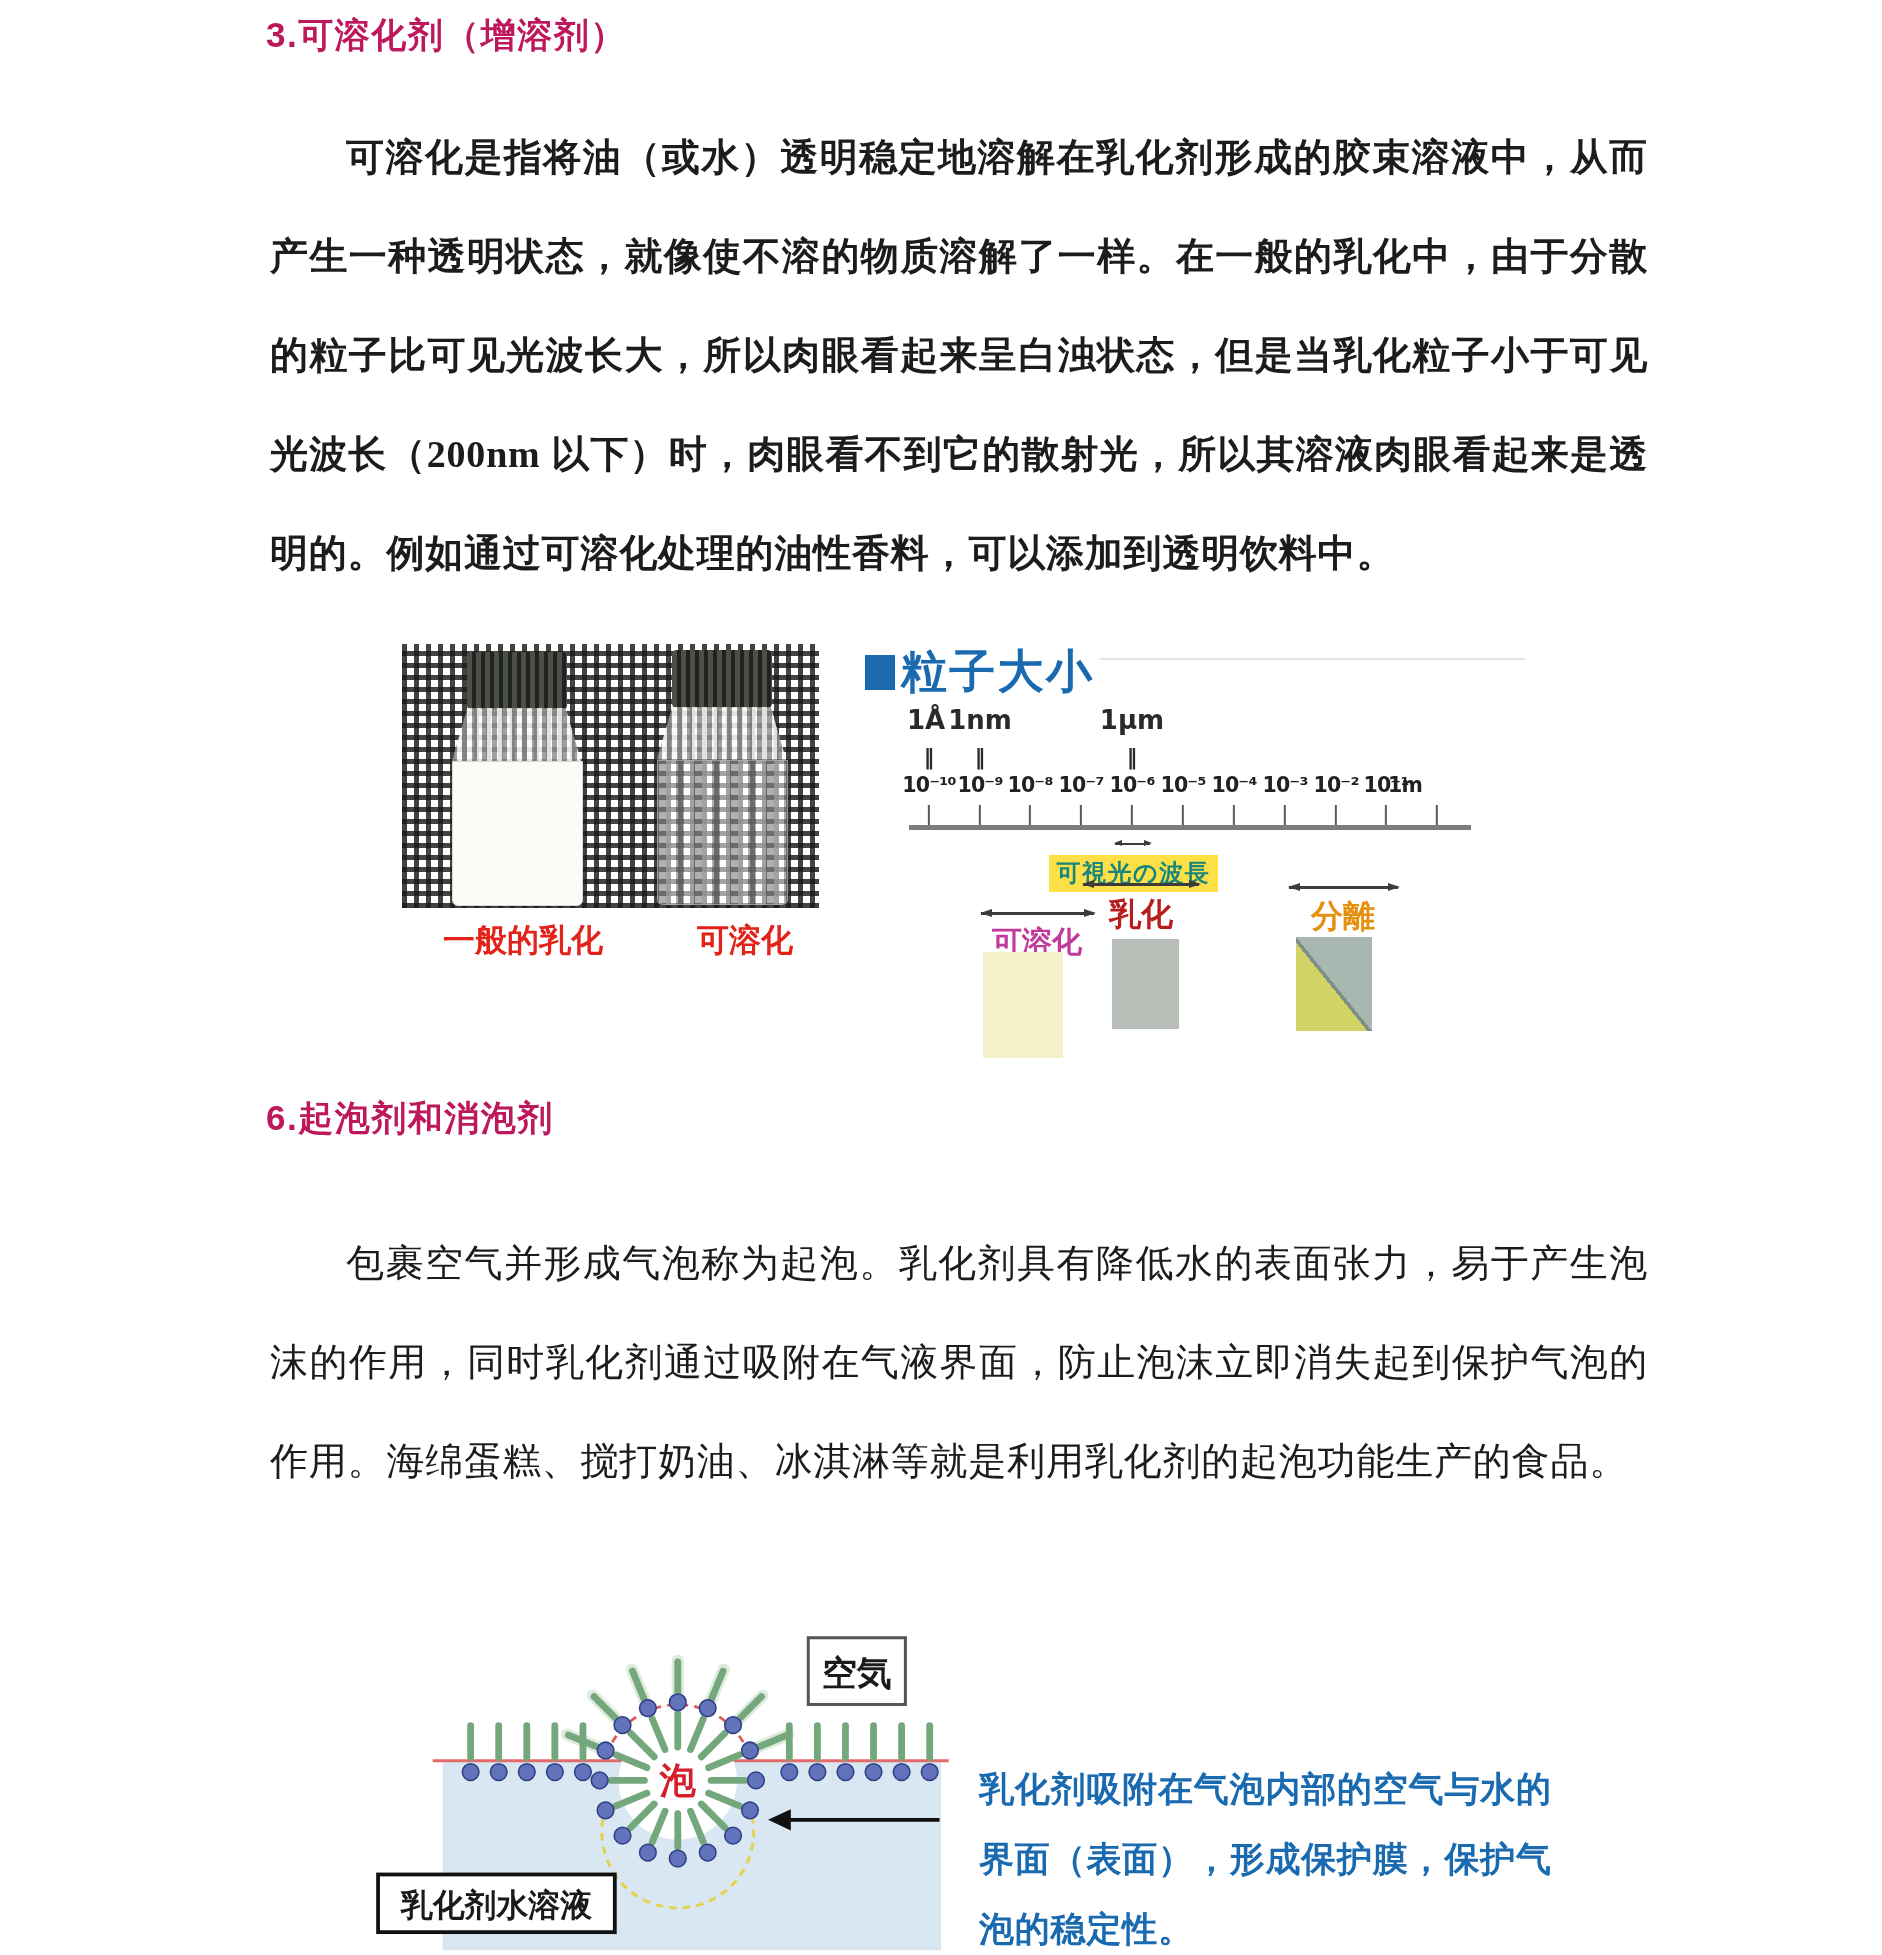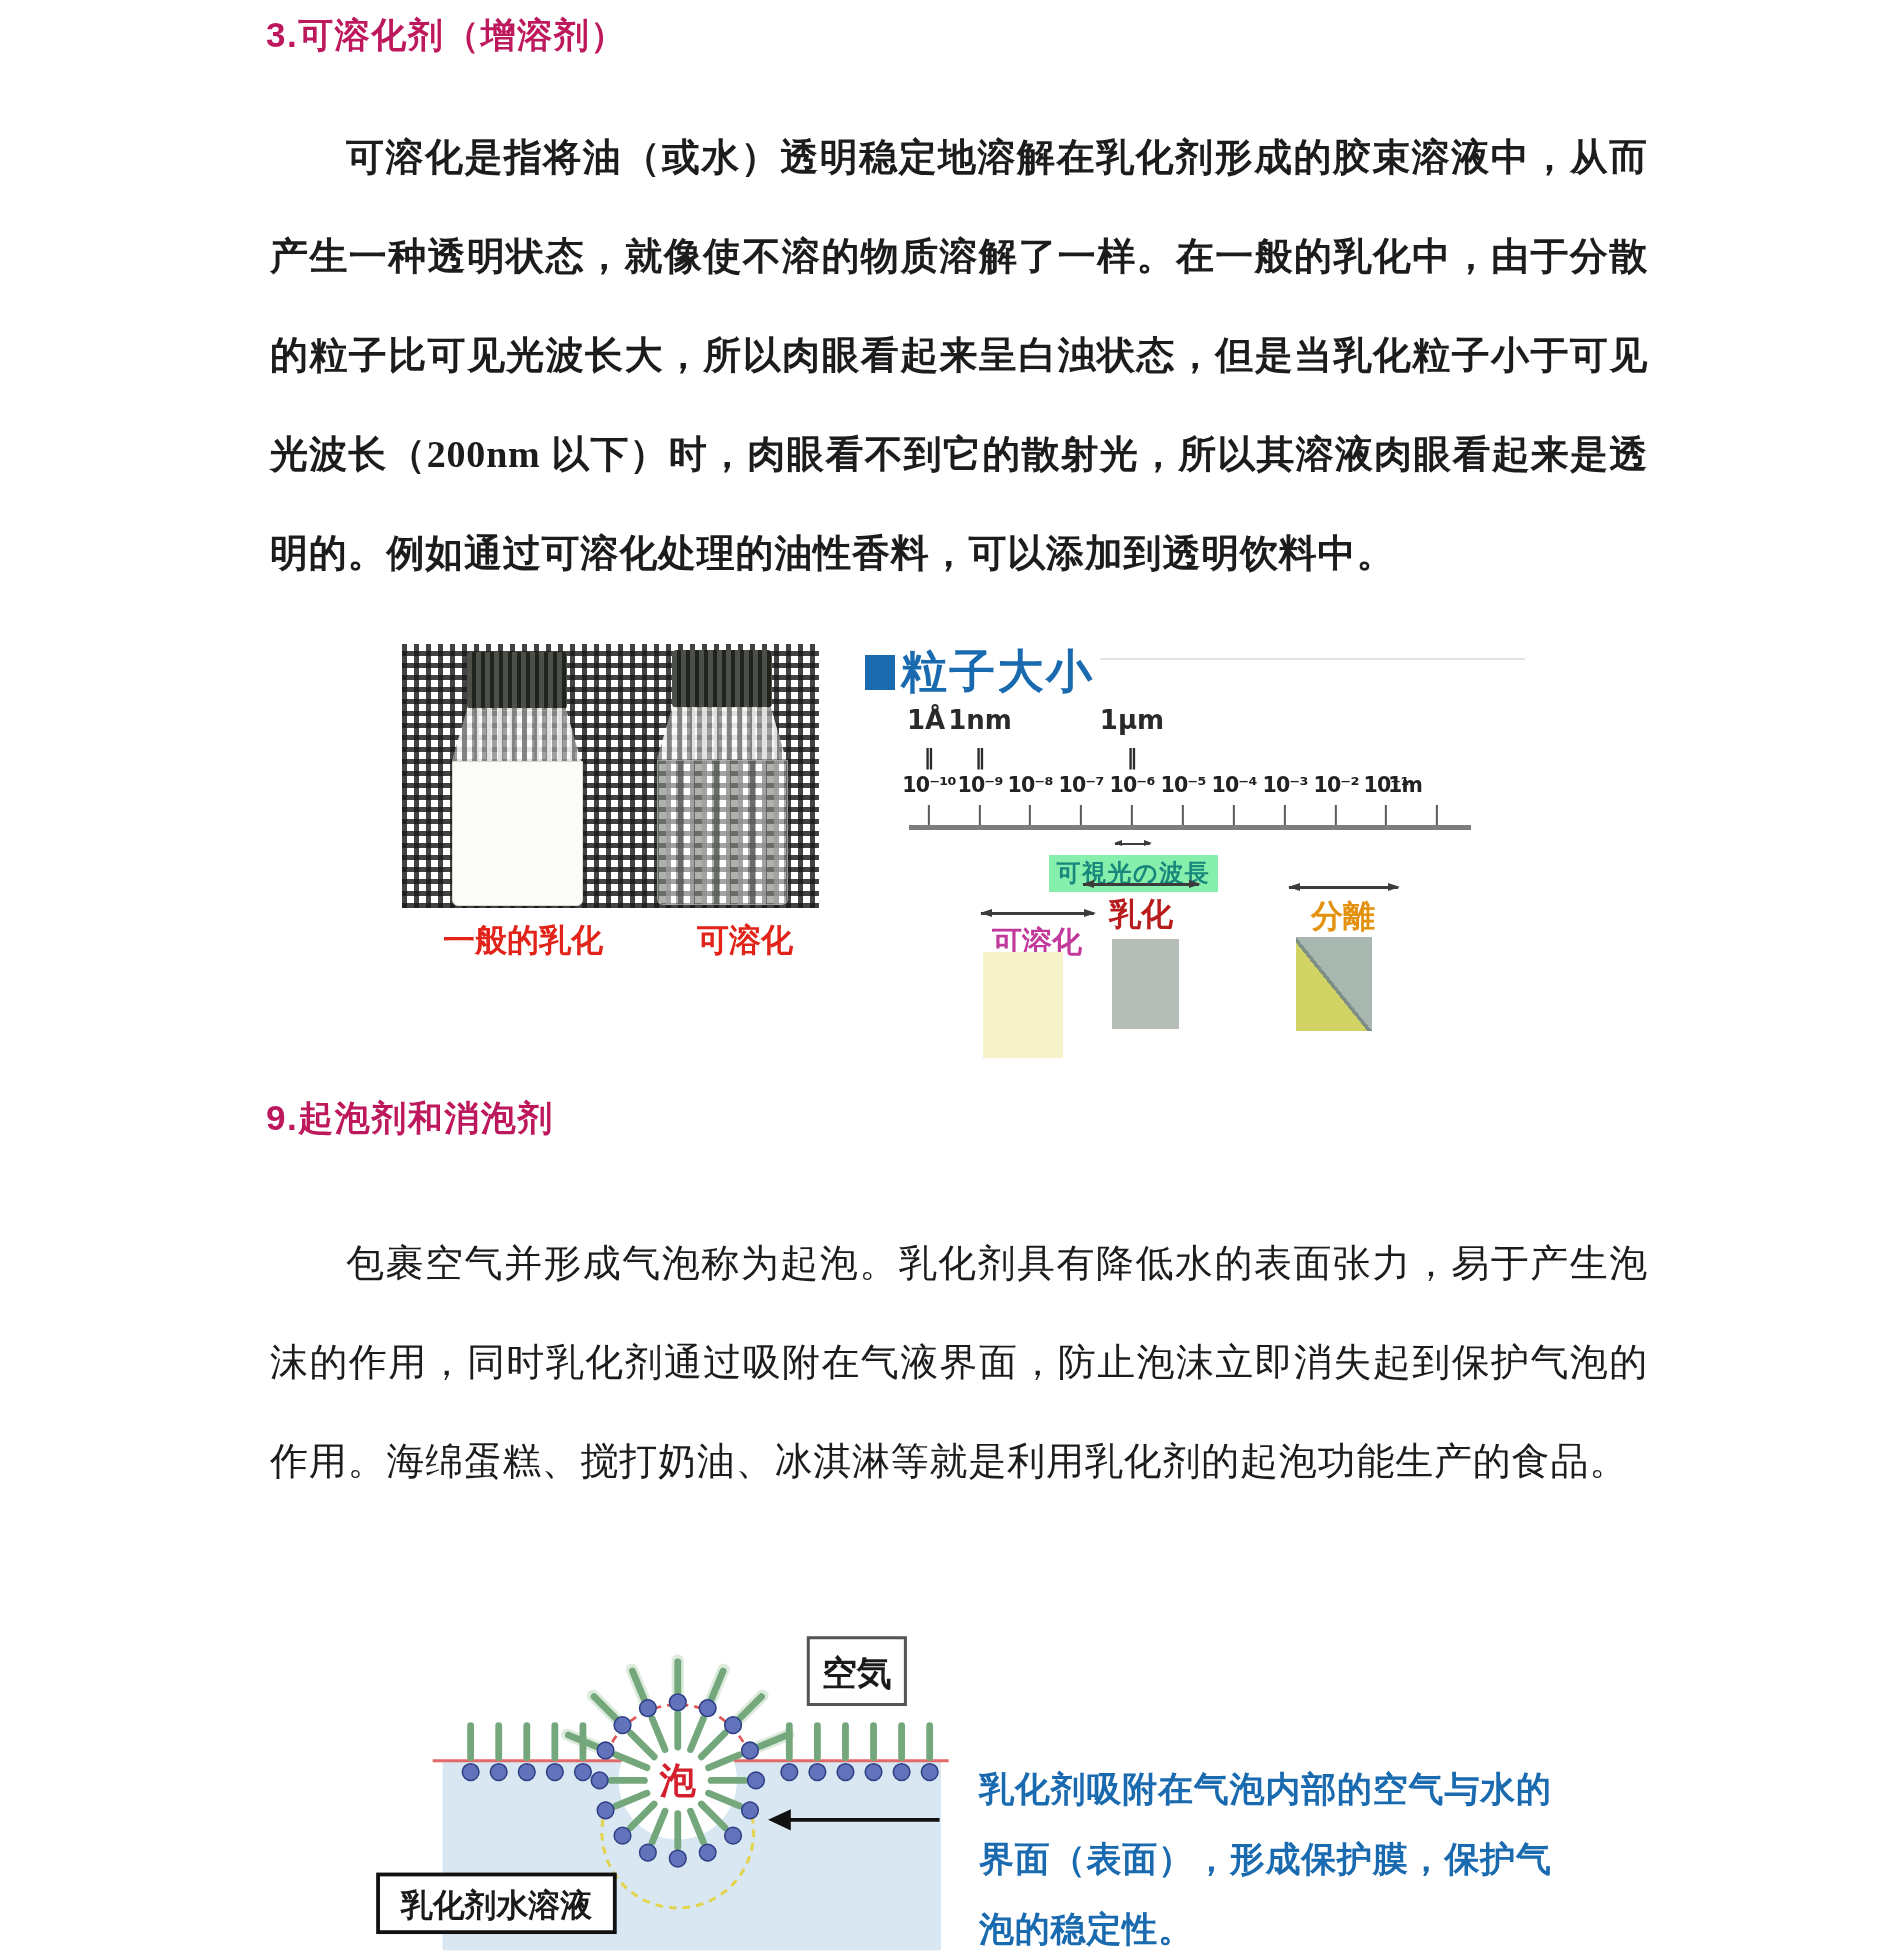--- a/index.html
+++ b/index.html
@@ -62,21 +62,21 @@
   .dbl::before,.dbl::after{content:"";position:absolute;top:-6px;width:0;height:0;
        border-top:4.6px solid transparent;border-bottom:4.6px solid transparent;}
   .dbl::before{left:-1.5px;border-right:12px solid #3c3c3c;}
   .dbl::after{right:-1.5px;border-left:12px solid #3c3c3c;}
   .dbl.small{border-top-width:2.3px;}
   .dbl.small::before,.dbl.small::after{top:-4.6px;border-top-width:3.8px;border-bottom-width:3.8px;}
   .dbl.small::before{border-right-width:8.3px;}
   .dbl.small::after{border-left-width:8.3px;}
 
   .vis-light{position:absolute;left:184px;top:153px;padding:2.3px 7.6px;
-       background:#86efac;color:#17867c;font-family:"Liberation Sans",sans-serif;
+       background:#fde047;color:#17867c;font-family:"Liberation Sans",sans-serif;
        font-size:24px;font-weight:bold;letter-spacing:1.5px;white-space:nowrap;}
   .range-label{position:absolute;transform:translateX(-50%);font-family:"Liberation Sans",sans-serif;
        font-weight:bold;white-space:nowrap;}
   .lab-soluble{left:172px;top:220px;font-size:30px;color:#c0399b;}
   .lab-emulsion{left:276px;top:191px;font-size:32px;color:#b91c1c;}
   .lab-separation{left:478px;top:193px;font-size:32px;color:#e3910f;}
   .swatch{position:absolute;}
   .sw-soluble{left:118px;top:250px;width:80px;height:106px;background:#f5f1c8;}
   .sw-emulsion{left:247px;top:237px;width:67px;height:90px;background:#b7beb8;}
   .sw-separation{left:431px;top:235px;width:76px;height:94px;
@@ -176,21 +176,21 @@
       <span class="range-label lab-soluble">可溶化</span>
       <span class="range-label lab-emulsion">乳化</span>
       <span class="range-label lab-separation">分離</span>
 
       <div class="swatch sw-soluble"></div>
       <div class="swatch sw-emulsion"></div>
       <div class="swatch sw-separation"></div>
     </div>
   </div>
 
-  <h2 id="h4" class="sec-heading">9.起泡剂和消泡剂</h2>
+  <h2 id="h4" class="sec-heading">6.起泡剂和消泡剂</h2>
 
   <p id="p2" class="body-para">包裹空气并形成气泡称为起泡。乳化剂具有降低水的表面张力，易于产生泡沫的作用，同时乳化剂通过吸附在气液界面，防止泡沫立即消失起到保护气泡的作用。海绵蛋糕、搅打奶油、冰淇淋等就是利用乳化剂的起泡功能生产的食品。</p>
 
 
   <div class="bubble-fig">
     <svg width="607" height="331" viewBox="0 0 800 436" xmlns="http://www.w3.org/2000/svg">
       <defs>
         <g id="smol">
           <line class="tail" x1="0" y1="-46" x2="0" y2="-4"></line>
           <circle class="head" cx="0" cy="15" r="11"></circle>

